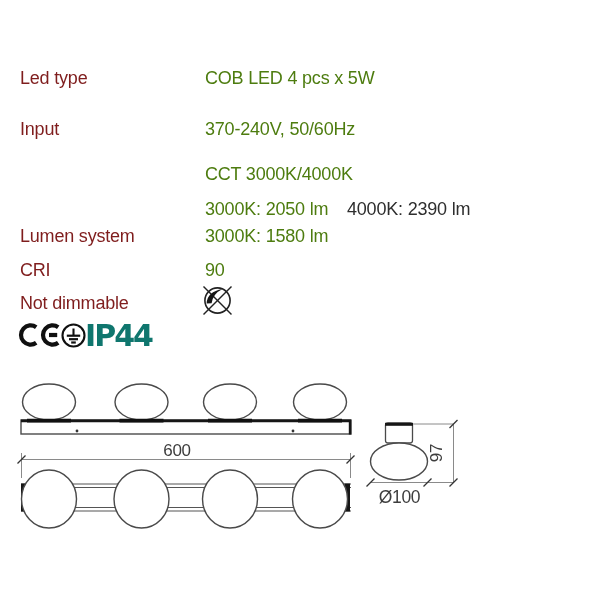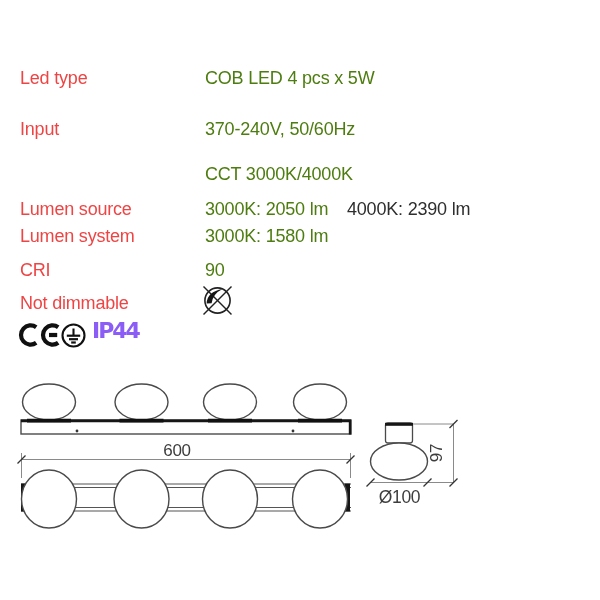--- a/index.html
+++ b/index.html
@@ -1,27 +1,27 @@
 <!DOCTYPE html>
 <html><head>
 <meta charset="utf-8">
 <style>
   html,body{margin:0;padding:0;background:#fff;}
   .page{
     position:relative;width:600px;height:600px;background:#ffffff;overflow:hidden;
     font-family:"Liberation Sans",sans-serif;color:#2e2e2e;
   }
   .spec-row{position:absolute;left:0;width:600px;height:22px;line-height:22px;font-size:18px;letter-spacing:-0.2px;}
-  .spec-label{position:absolute;left:20px;white-space:nowrap;color:#ef4444;}
+  .spec-label{position:absolute;left:20px;white-space:nowrap;color:#7f1d1d;}
   .spec-value{position:absolute;left:205px;white-space:nowrap;color:#4d7c0f;}
   .spec-value2{position:absolute;left:347px;white-space:nowrap;color:#2e2e2e;text-align:center;}
   .cert-row{position:absolute;top:322px;left:18px;height:28px;}
   .ip-rating{
-    position:absolute;left:67px;top:-4px;font-size:22px;font-weight:900;letter-spacing:-2px;
-    color:#8b5cf6;font-family:"DejaVu Sans","Liberation Sans",sans-serif;margin-left:7px;
+    position:absolute;left:67px;top:-4px;font-size:30px;font-weight:900;letter-spacing:-2px;
+    color:#0f766e;font-family:"DejaVu Sans","Liberation Sans",sans-serif;
   }
   .not-dimmable-icon{position:absolute;left:199px;top:282px;}
   .drawing-svg{position:absolute;left:0;top:372px;}
   svg text{font-family:"Liberation Sans",sans-serif;fill:#3d3d3d;letter-spacing:-0.3px;}
 </style>
 </head>
 <body>
 
 <div class="page">
 
@@ -30,21 +30,20 @@
     <span class="spec-value">COB LED 4 pcs x 5W</span>
   </div>
   <div class="spec-row" style="top:118px">
     <span class="spec-label">Input</span>
     <span class="spec-value">370-240V, 50/60Hz</span>
   </div>
   <div class="spec-row" style="top:163px">
     <span class="spec-value">CCT 3000K/4000K</span>
   </div>
   <div class="spec-row" style="top:198px">
-    <span class="spec-label">Lumen source</span>
     <span class="spec-value">3000K: 2050 lm</span>
     <span class="spec-value2">4000K: 2390 lm</span>
   </div>
   <div class="spec-row" style="top:225px">
     <span class="spec-label">Lumen system</span>
     <span class="spec-value">3000K: 1580 lm</span>
   </div>
   <div class="spec-row" style="top:259px">
     <span class="spec-label">CRI</span>
     <span class="spec-value">90</span>

